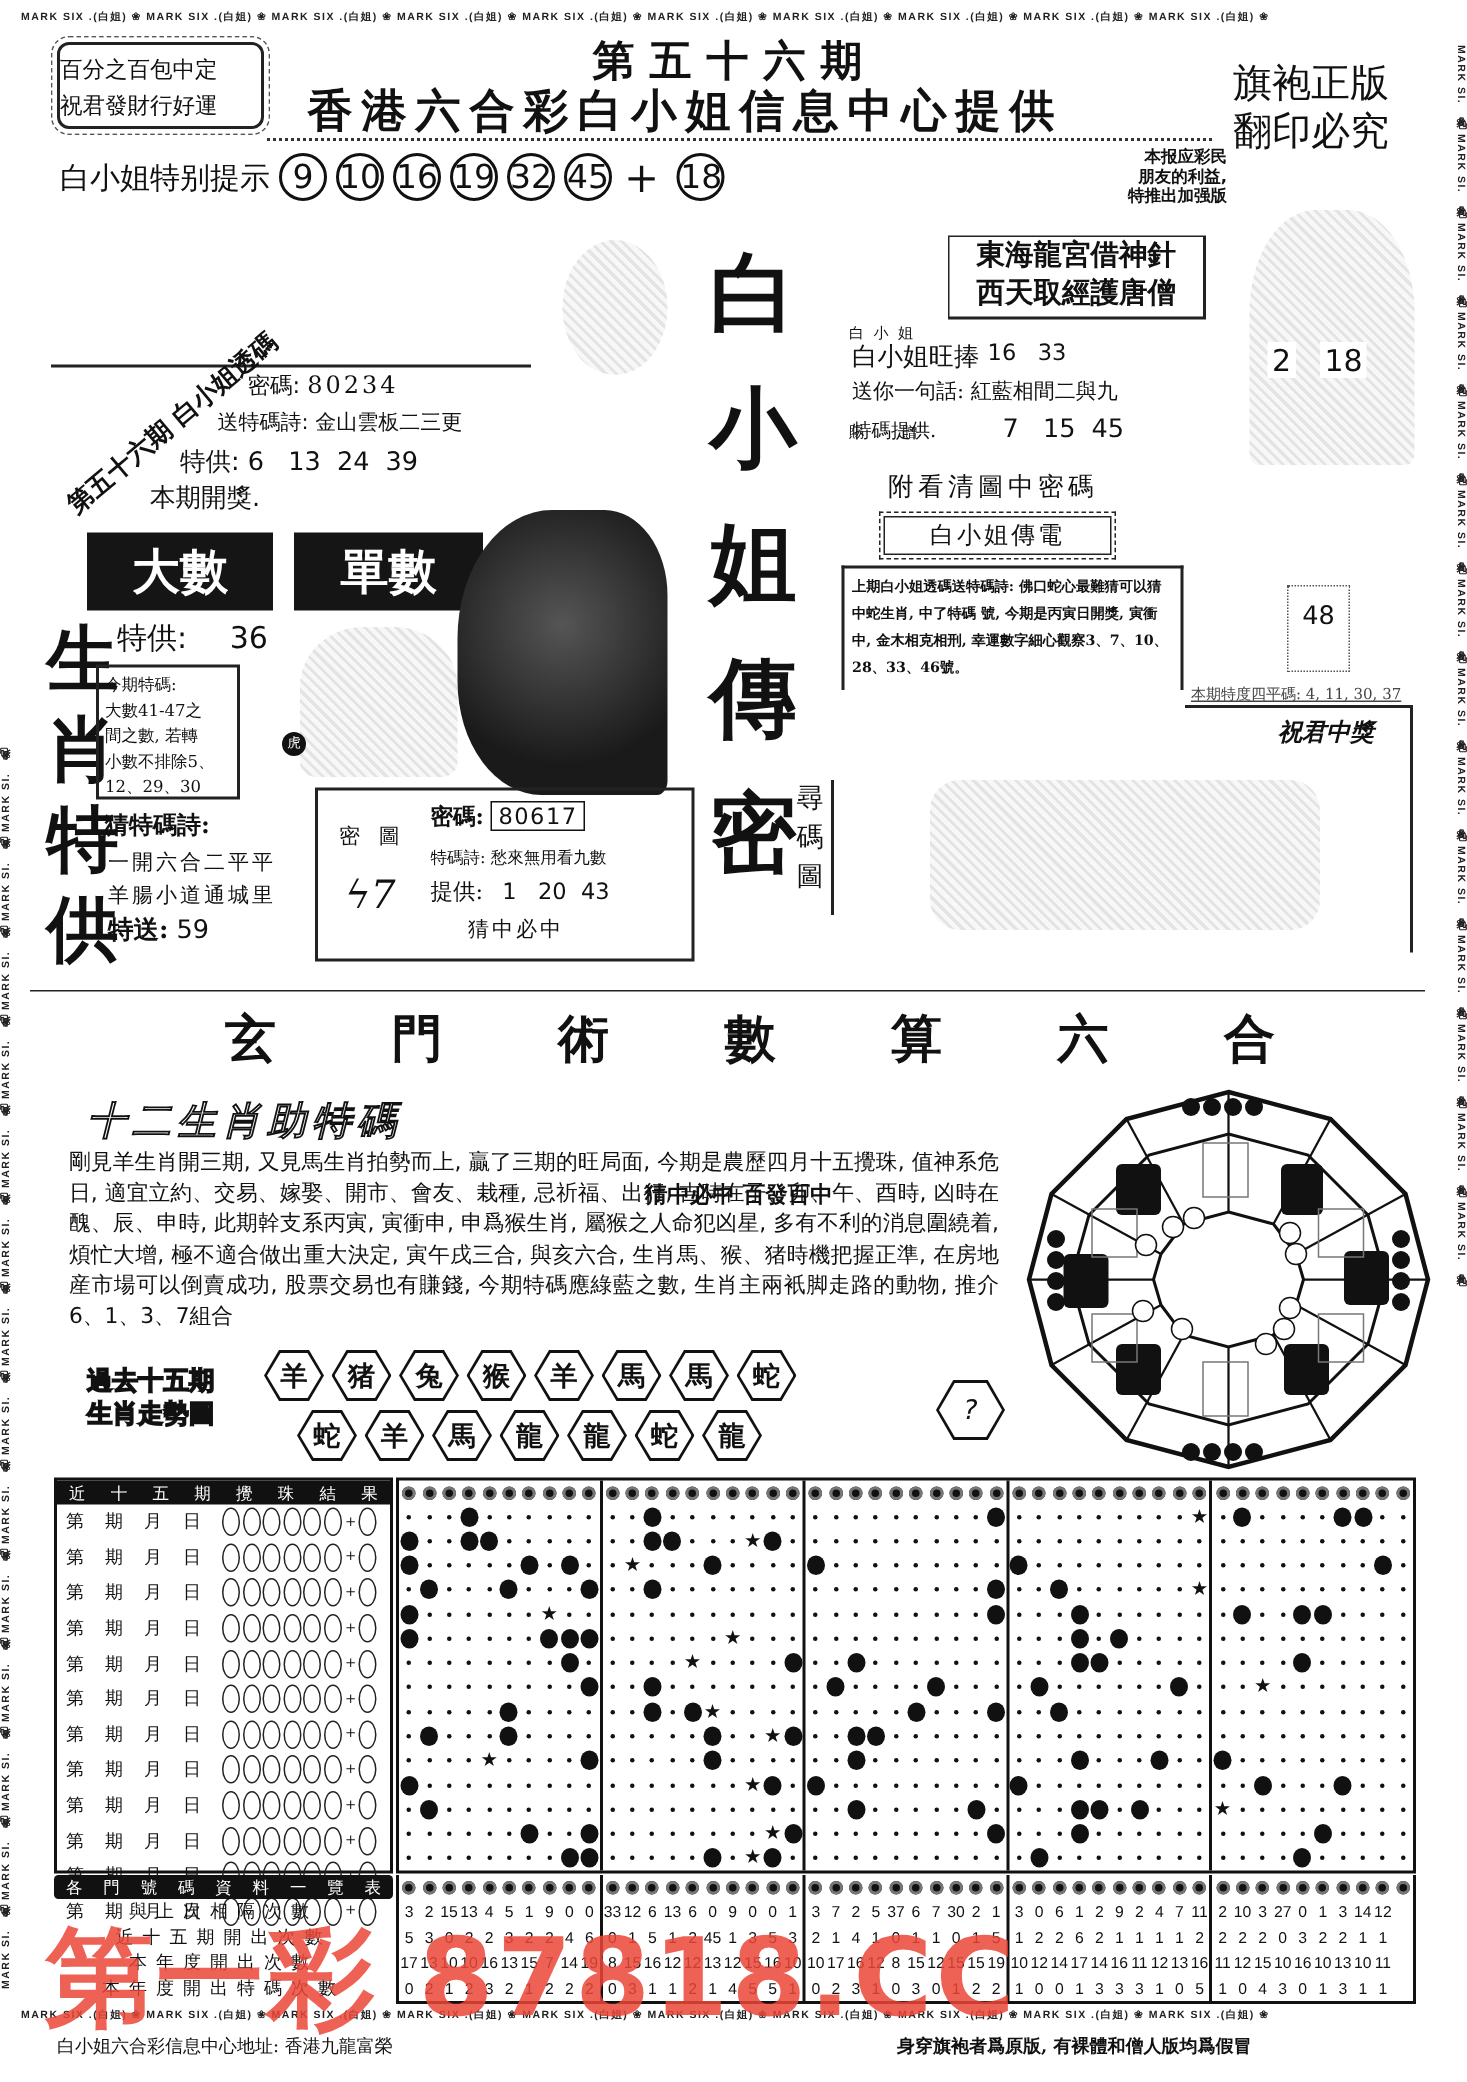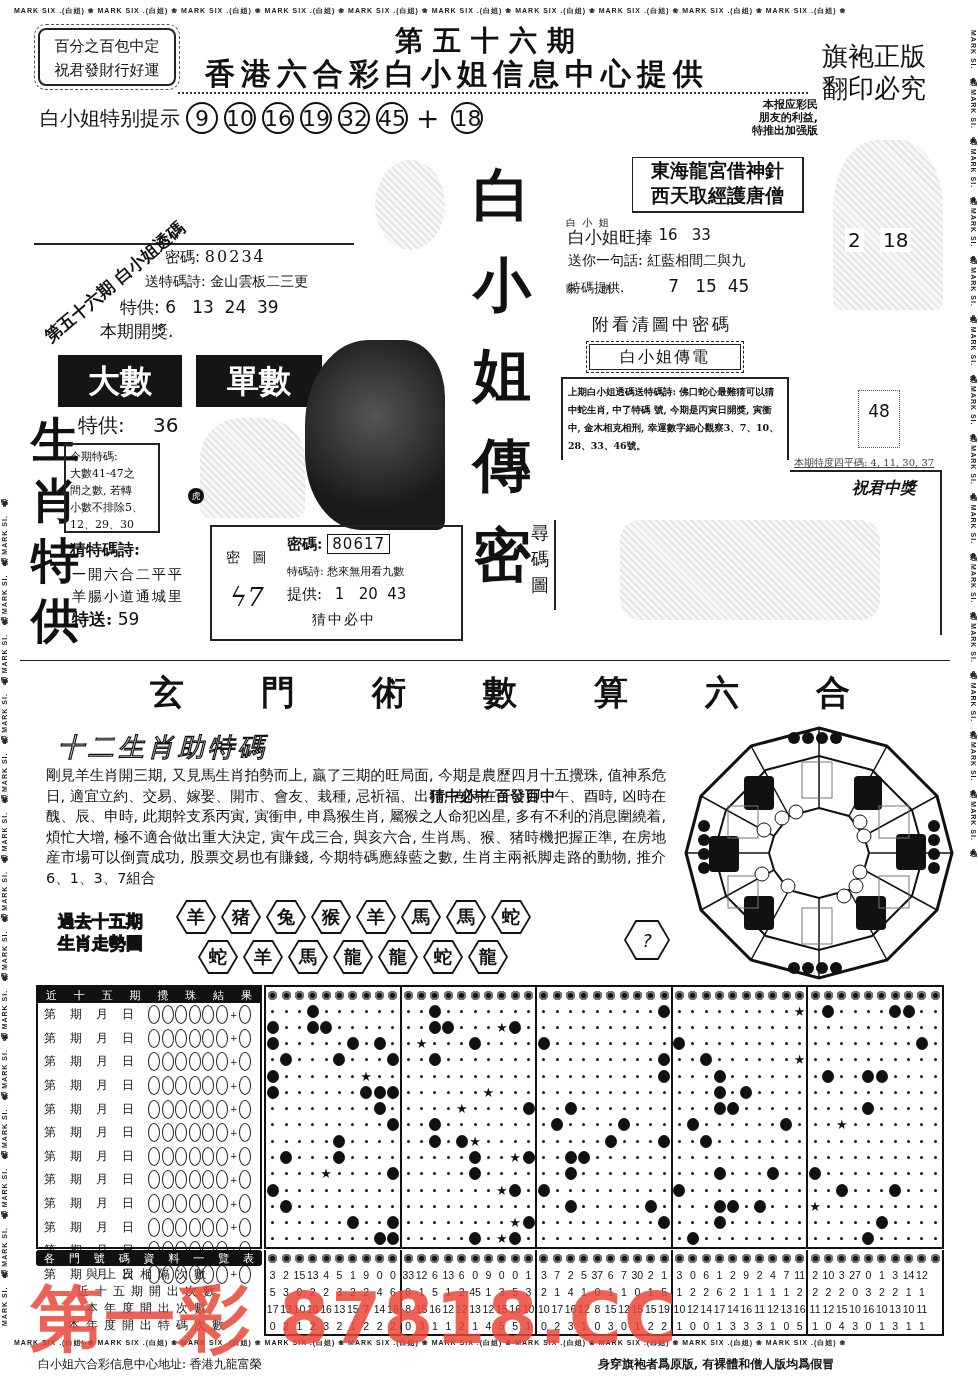--- a/index.html
+++ b/index.html
@@ -5,21 +5,21 @@
   * { box-sizing: border-box; margin: 0; padding: 0; }
   html, body { width: 978px; height: 1388px; background: #fff; overflow: hidden; }
   body { position: relative; font-family: "DejaVu Serif", serif; color: #111; }
   .abs { position: absolute; }
   .border-strip { font-family: "Liberation Sans", sans-serif; font-size: 7px; font-weight: bold; color: #222; white-space: nowrap; overflow: hidden; letter-spacing: 1px; }
   .top-strip { left: 0; top: 0; width: 978px; height: 20px; padding: 6px 14px 0; }
   .bottom-strip { left: 0; top: 1336px; width: 978px; height: 14px; padding: 2px 14px 0; }
   .left-strip, .right-strip { top: 20px; width: 18px; height: 1316px; writing-mode: vertical-rl; padding-top: 10px; }
   .left-strip { left: 0; transform: rotate(180deg); }
   .right-strip { right: 0; }
-  .slogan-box { left: 38px; top: 28px; width: 138px; height: 58px; border: 2px solid #222; border-radius: 8px; outline: 1px dashed #555; outline-offset: 3px; text-align: center; font-size: 15px; line-height: 24px; padding-top: 4px; font-family: "DejaVu Sans", sans-serif; }
+  .slogan-box { left: 38px; top: 28px; width: 138px; height: 58px; border: 2px solid #222; border-radius: 8px; outline: 1px dashed #555; outline-offset: 3px; text-align: left; font-size: 15px; line-height: 24px; padding-top: 4px; font-family: "DejaVu Sans", sans-serif; }
   .issue-title { left: 395px; top: 22px; font-size: 28px; font-weight: bold; letter-spacing: 10px; }
   .main-title { left: 205px; top: 54px; font-size: 30px; font-weight: bold; letter-spacing: 6px; }
   .title-rule { left: 178px; top: 92px; width: 630px; border-top: 2px dotted #333; }
   .warn { left: 822px; top: 40px; font-size: 26px; line-height: 32px; font-family: "DejaVu Sans", sans-serif; }
   .hint-row { left: 40px; top: 100px; height: 36px; display: flex; align-items: center; }
   .hint-label { font-size: 20px; font-family: "DejaVu Sans", sans-serif; }
   .hint-issue { font-size: 27px; font-family: "DejaVu Sans", sans-serif; margin-left: 4px; font-weight: bold; letter-spacing: -1px; }
   .ball { display: inline-flex; align-items: center; justify-content: center; width: 32px; height: 32px; border: 2px solid #111; border-radius: 50%; font-size: 22px; font-family: "DejaVu Sans", sans-serif; margin-left: 6px; }
   .plus { font-size: 28px; margin: 0 6px 0 8px; }
   .promo { left: 752px; top: 98px; font-size: 11px; font-weight: bold; line-height: 13px; text-align: right; font-family: "DejaVu Sans", sans-serif; }

